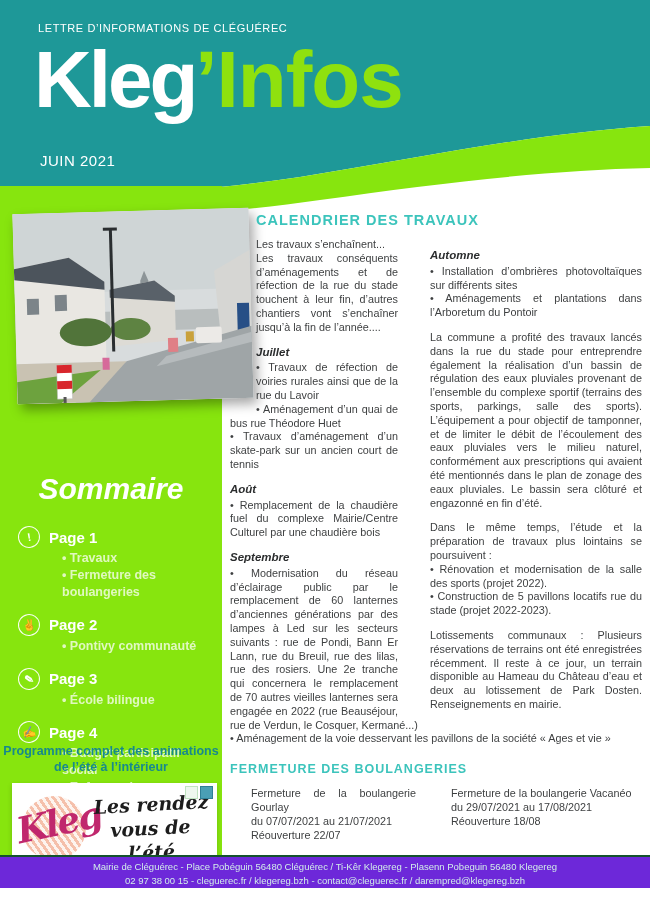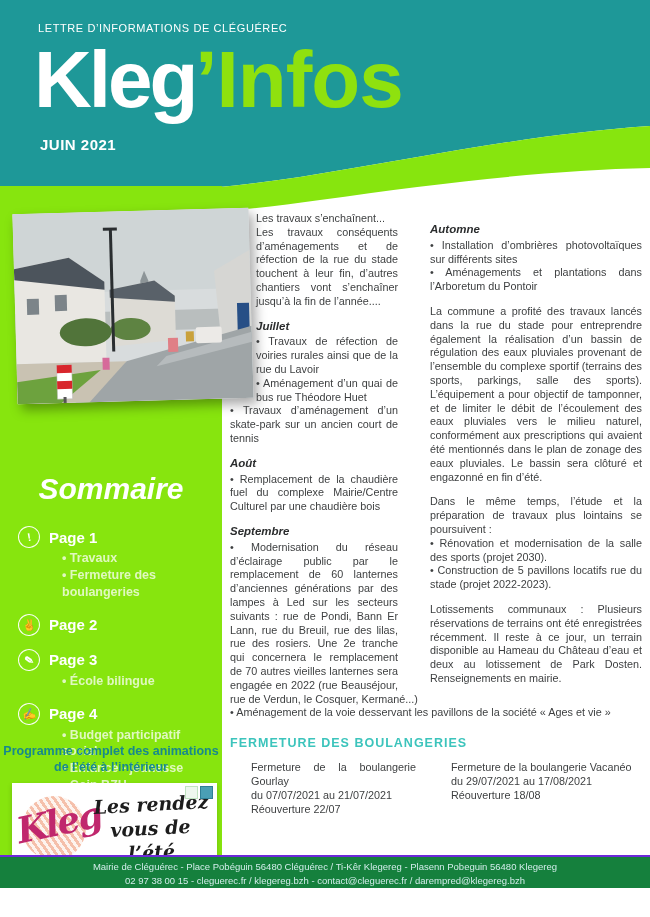--- a/index.html
+++ b/index.html
@@ -4,21 +4,21 @@
 <style>
   html,body{margin:0;padding:0;background:#fff;}
   .page{position:relative;width:650px;height:888px;overflow:hidden;background:#fff;
         font-family:"Liberation Sans",sans-serif;}
   
   .header-wave{position:absolute;top:0;left:0;width:650px;height:230px;display:block;}
   .kicker{position:absolute;left:38px;top:22px;color:#fff;font-size:11px;letter-spacing:.6px;}
   .masthead{position:absolute;left:34px;top:40px;white-space:nowrap;font-size:80px;line-height:1;}
   .masthead .kleg{color:#fff;font-weight:800;letter-spacing:-3px;}
   .masthead .infos{color:#8fe10e;font-weight:700;letter-spacing:-1px;}
-  .issue{position:absolute;left:40px;top:136px;color:#fff;font-weight:700;font-size:15px;letter-spacing:.5px;}
+  .issue{position:absolute;left:40px;top:152px;color:#fff;font-weight:400;font-size:15px;letter-spacing:.5px;}
   
   .sidebar{position:absolute;left:0;top:186px;width:222px;height:693px;background:#87e50e;}
   .photo{position:absolute;left:15px;top:211px;width:236px;height:190px;transform:rotate(-1.6deg);
          box-shadow:4px 6px 12px rgba(0,0,0,.35);overflow:hidden;background:#d7dbdc;}
   .photo svg{display:block;}
   .sommaire{position:absolute;left:0;top:446px;width:222px;color:#fff;margin-top:26px;}
   .sommaire-title{font-size:30px;font-weight:800;font-style:italic;text-align:center;margin:0 0 20px 0;}
   .som-group{margin:0 0 13px 18px;}
   .som-head{display:flex;align-items:center;}
   .som-icon{width:20px;height:20px;border:1.7px solid rgba(255,255,255,.95);border-radius:50%;
@@ -53,22 +53,22 @@
   .col2{float:right;width:212px;margin-left:32px;}
   .body-text p{margin:0;font-size:10.8px;line-height:13.8px;text-align:justify;}
   .body-text p.month{font-weight:800;font-style:italic;font-size:11.5px;color:#2b2d2e;margin:11px 0 2px 0;text-align:left;}
   .body-text p.gap{margin-top:11px;}
   .clear{clear:both;}
   .boul-row{display:flex;gap:14px;}
   .boul-col1{flex:1;}
   .boul-col2{width:212px;flex:0 0 auto;}
   .boul-row p{margin:0;font-size:10.8px;line-height:14px;padding-left:21px;}
   
-  .footer{position:absolute;left:0;bottom:0;width:650px;height:33px;background:#15803d;
-          border-top:2px solid #6d28d9;text-align:center;color:#d2ecea;font-size:9.5px;line-height:1.45;
+  .footer{position:absolute;left:0;bottom:0;width:650px;height:33px;background:#6d28d9;
+          border-top:2px solid #14532d;text-align:center;color:#d2ecea;font-size:9.5px;line-height:1.45;
           padding-top:3px;box-sizing:border-box;}
 </style>
 </head>
 <body>
 
 <div class="page">
 
   <svg class="header-wave" viewBox="0 0 650 230" preserveAspectRatio="none">
     <path d="M0,0 H650 V126 C530,134 420,158 300,177 C190,194 85,197 0,189 Z" fill="#1e9898"></path>
     <path d="M650,126 C530,134 420,158 300,177 C190,194 85,197 0,189 L0,214 C85,222 200,217 320,200 C440,183 550,170 650,168 Z" fill="#87e50e"></path>
@@ -129,20 +129,23 @@
         <li>Travaux</li>
         <li>Fermeture des boulangeries</li>
       </ul>
     </div>
 
     <div class="som-group">
       <div class="som-head">
         <span class="som-icon">✌</span>
         <span class="som-label">Page 2</span>
       </div>
+      <ul class="som-items">
+        <li>Pontivy communauté</li>
+      </ul>
     </div>
 
     <div class="som-group">
       <div class="som-head">
         <span class="som-icon">✎</span>
         <span class="som-label">Page 3</span>
       </div>
       <ul class="som-items">
         <li>École bilingue</li>
       </ul>
@@ -175,28 +178,29 @@
       <div class="kb-year">2021</div>
     </div>
     <div class="kb-logos">
       <span class="kb-logo1"></span>
       <span class="kb-logo2"></span>
     </div>
   </div>
 
   <main class="content body-text">
     <div class="photo-spacer"></div>
+    <h1 class="section">CALENDRIER DES TRAVAUX</h1>
 
     <div class="col2">
       <p class="month">Automne</p>
       <p>• Installation d’ombrières photovoltaïques sur différents sites</p>
       <p>• Aménagements et plantations dans l’Arboretum du Pontoir</p>
       <p class="gap">La commune a profité des travaux lancés dans la rue du stade pour entreprendre également la réalisation d’un bassin de régulation des eaux pluviales provenant de l’ensemble du complexe sportif (terrains des sports, parkings, salle des sports). L’équipement a pour objectif de tamponner, et de limiter le débit de l’écoulement des eaux pluviales vers le milieu naturel, conformément aux prescriptions qui avaient été mentionnés dans le plan de zonage des eaux pluviales. Le bassin sera clôturé et engazonné en fin d’été.</p>
       <p class="gap">Dans le même temps, l’étude et la préparation de travaux plus lointains se poursuivent :</p>
-      <p>• Rénovation et modernisation de la salle des sports (projet 2030).</p>
+      <p>• Rénovation et modernisation de la salle des sports (projet 2022).</p>
       <p>• Construction de 5 pavillons locatifs rue du stade (projet 2022-2023).</p>
       <p class="gap">Lotissements communaux : Plusieurs réservations de terrains ont été enregistrées récemment. Il reste à ce jour, un terrain disponible au Hameau du Château d’eau et deux au lotissement de Park Dosten. Renseignements en mairie.</p>
     </div>
 
     <div class="col1">
       <p>Les travaux s’enchaînent...</p>
       <p>Les travaux conséquents d’aménagements et de réfection de la rue du stade touchent à leur fin, d’autres chantiers vont s’enchaîner jusqu’à la fin de l’année....</p>
       <p class="month">Juillet</p>
       <p>• Travaux de réfection de voiries rurales ainsi que de la rue du Lavoir</p>
       <p>• Aménagement d’un quai de bus rue Théodore Huet</p>

